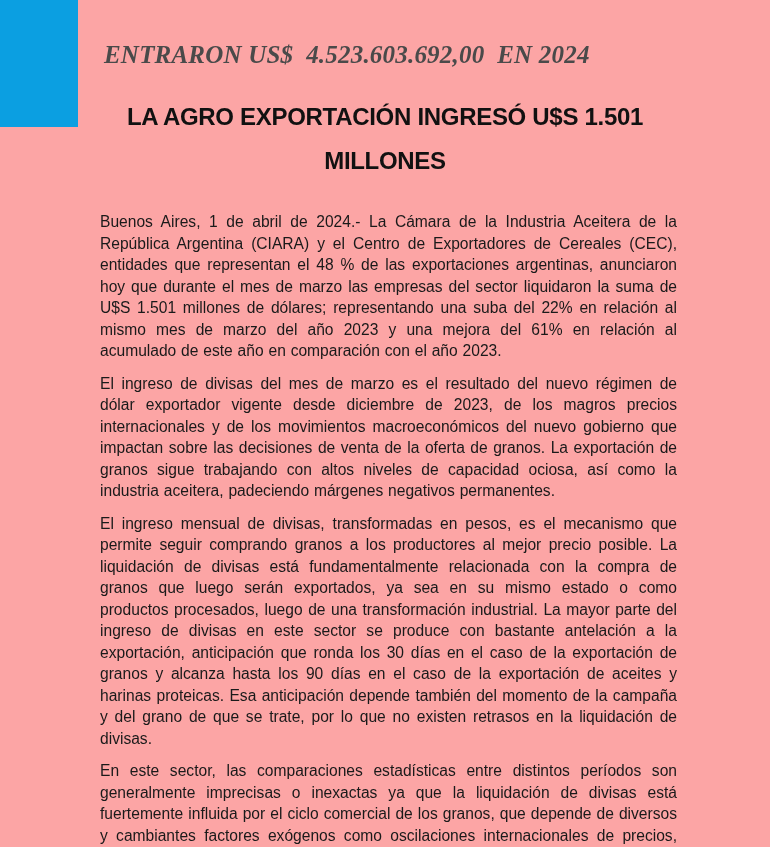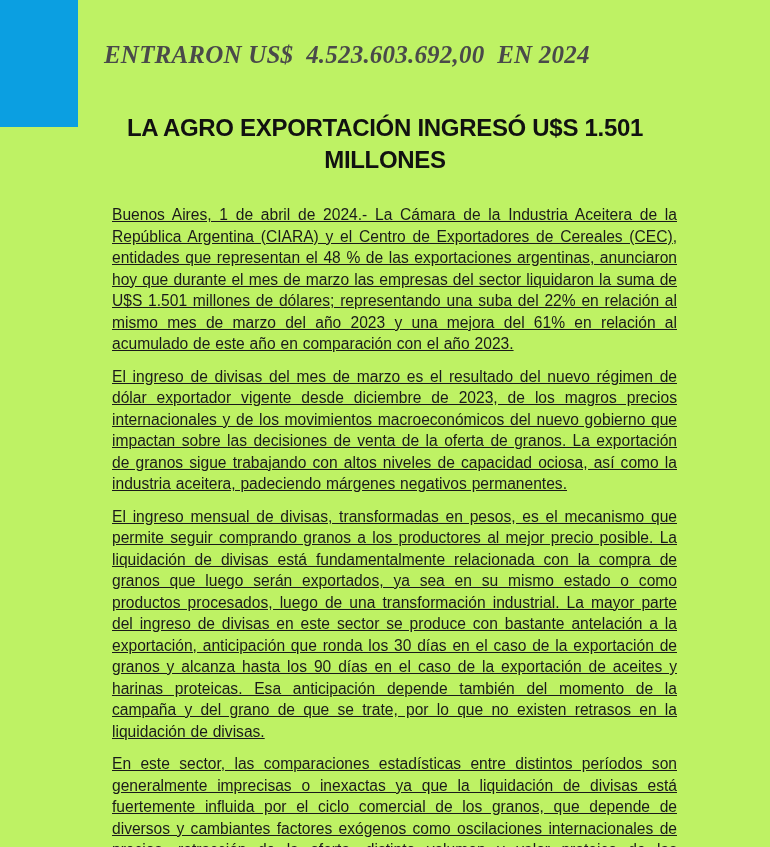--- a/index.html
+++ b/index.html
@@ -28,48 +28,47 @@
     font-style: italic;
     font-weight: 700;
     font-size: 25px;
     line-height: 30px;
     color: #4a4a4a;
     white-space: pre-wrap;
     letter-spacing: 0.2px;
   }
   .title {
     width: 600px;
-    margin: 42px auto 0 auto;
+    margin: 25px auto 0 auto;
     text-align: center;
     font-weight: 700;
     font-size: 24px;
-    line-height: 32px;
+    line-height: 44px;
     color: #111111;
     letter-spacing: -0.3px;
   }
   .title .t-line {
     white-space: pre-wrap;
   }
   .body-text {
     margin: 28px 93px 0 100px;
     text-align: justify;
     font-size: 15.6px;
     line-height: 21.5px;
     color: #1a1a1a;
   }
   .body-text p {
-    margin: 0 0 11px 12px;
+    margin: 0 0 11px 0;
     word-spacing: 0.5px;
-    text-decoration: underline;
   }
 </style>
 </head>
 <body>
 
-<div class="page" style="background: #bef264;">
+<div class="page" style="background: #fca5a5;">
 
   <div class="accent-bar" style="background: rgb(11, 159, 225);"></div>
 
   <div class="tagline">ENTRARON US$  4.523.603.692,00  EN 2024</div>
 
   <div class="title">
     <div class="t-line">LA AGRO EXPORTACIÓN INGRESÓ U$S 1.501 MILLONES</div>
   </div>
 
   <div class="body-text">

